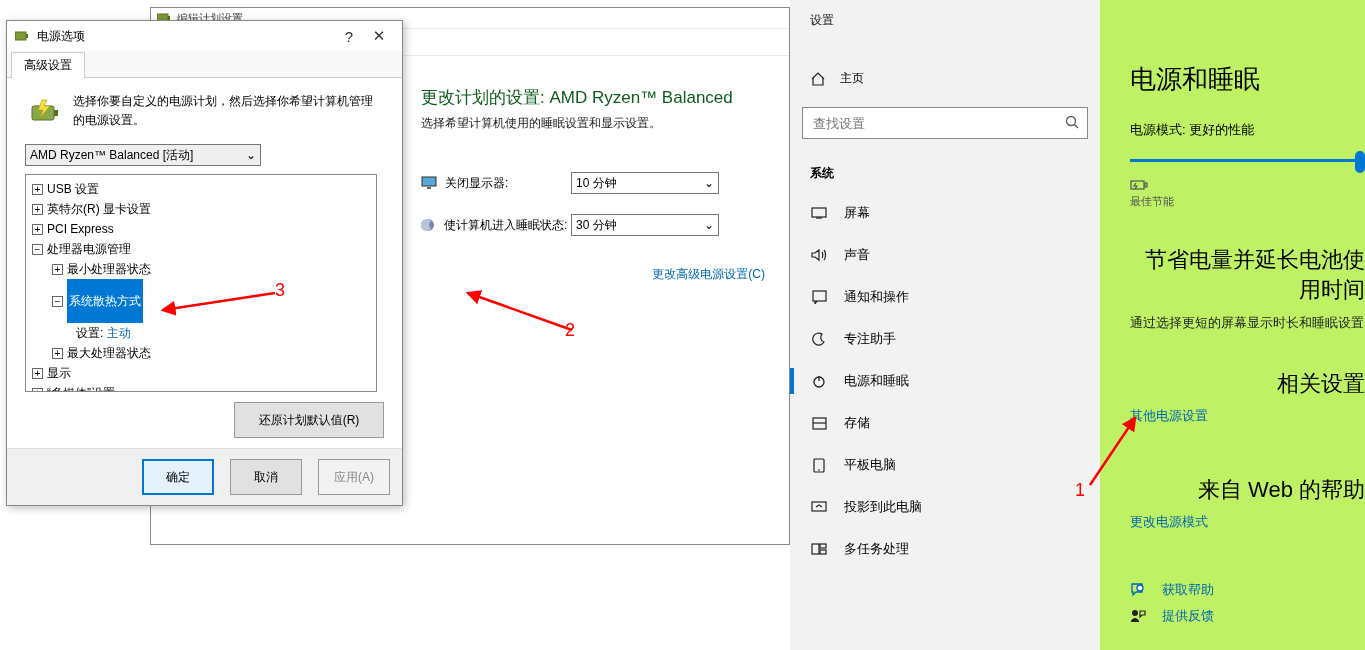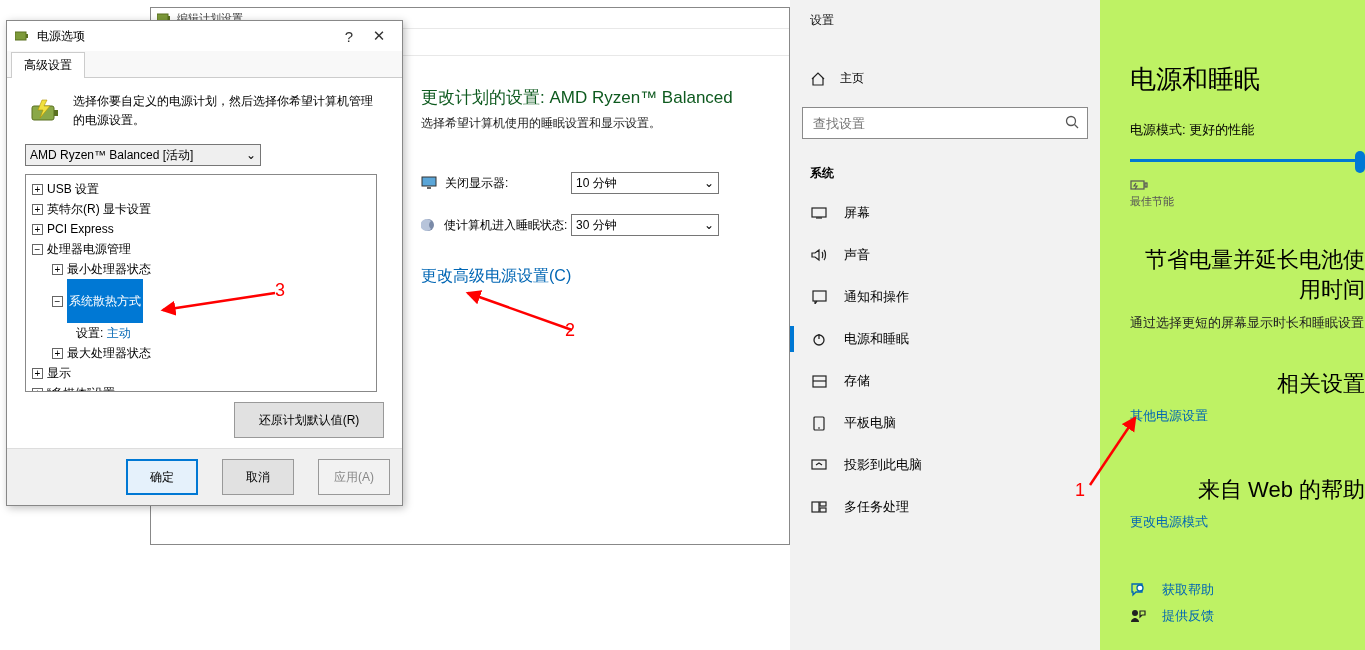--- a/index.html
+++ b/index.html
@@ -220,21 +220,22 @@
     display: flex;
     justify-content: space-between;
     align-items: center;
     background: #fff;
     cursor: pointer;
   }
   .plan-adv-link {
     color: #0066b4;
     cursor: pointer;
     margin-top: 30px;
-    font-size: 16px;
+    font-size: 12px;
+    text-align: right;
   }
 
   
   .dialog {
     position: absolute;
     left: 6px;
     top: 20px;
     width: 397px;
     background: #fff;
     border: 1px solid #888;
@@ -346,21 +347,21 @@
     padding: 0 10px;
   }
   .btn-std.sel { border: 2px solid #0078d4; background:#e5f1fb; }
   .btn-std.disabled { color:#888; background:#f2f2f2; cursor:default; }
   .dlg-footer {
     border-top: 1px solid #ddd;
     background: #f0f0f0;
     padding: 10px 12px;
     display: flex;
     justify-content: flex-end;
-    gap: 24px;
+    gap: 16px;
   }
 
   
   .anno-arrow1 {
     position: absolute;
     left: 1080px; top: 410px;
     pointer-events:none;
   }
   .anno-label1 {
     position:absolute;
@@ -441,20 +442,28 @@
         <span>声音</span>
       </div>
       <div class="nav-item">
         <span class="nav-icon">
             <svg width="15" height="14" viewBox="0 0 15 14" fill="none" stroke="#222" stroke-width="1.2">
               <rect x="1" y="1" width="13" height="10"></rect>
               <path d="M5 11l-2 3v-3"></path>
             </svg>
           </span>
         <span>通知和操作</span>
+      </div>
+      <div class="nav-item">
+        <span class="nav-icon">
+            <svg width="14" height="14" viewBox="0 0 14 14" fill="none" stroke="#222" stroke-width="1.2">
+              <path d="M10 2A6 6 0 1 0 12 10 5 5 0 0 1 10 2z"></path>
+            </svg>
+          </span>
+        <span>专注助手</span>
       </div>
       <div class="nav-item selected">
         <span class="nav-icon">
             <svg width="14" height="14" viewBox="0 0 14 14" fill="none" stroke="#222" stroke-width="1.3">
               <circle cx="7" cy="8" r="5"></circle>
               <path d="M7 2v5"></path>
             </svg>
           </span>
         <span>电源和睡眠</span>
       </div>

